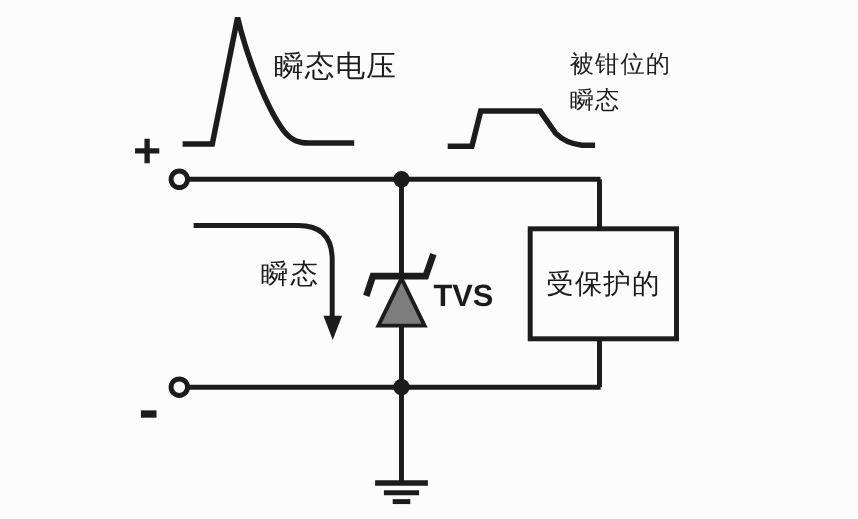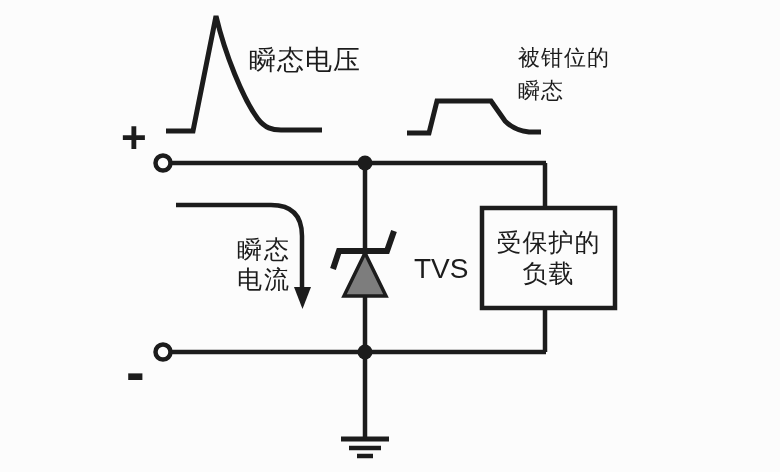--- a/index.html
+++ b/index.html
@@ -27,23 +27,22 @@
     position: absolute;
     color: var(--line, #1c1c1c);
     white-space: nowrap;
     line-height: 1.2;
   }
   .cjk { font-family: "Liberation Serif", "DejaVu Serif", serif; }
   .lbl-transient-voltage { left: 249px; top: 44px; font-size: 27px; letter-spacing: 1px; }
   .lbl-clamped { left: 518px; top: 41px; font-size: 22px; line-height: 33px; letter-spacing: 1px; }
   .lbl-current { left: 237px; top: 235px; font-size: 25px; line-height: 30px; letter-spacing: 2px; }
   .lbl-tvs {
-    left: 394px; top: 252px; font-size: 28px; font-weight: normal;
+    left: 394px; top: 252px; font-size: 28px; font-weight: bold;
     font-family: "Liberation Sans", "DejaVu Sans", sans-serif;
-    margin-left: 20px;
   }
   .lbl-load {
     left: 482px; top: 208px; width: 133px; height: 100px;
     display: flex; flex-direction: column; justify-content: center;
     font-size: 25px; line-height: 31px; letter-spacing: 1px;
     text-align: center;
   }
   .lbl-plus {
     left: 121px; top: 112px; font-size: 44px; font-weight: bold;
     font-family: "Liberation Sans", "DejaVu Sans", sans-serif;
@@ -97,26 +96,24 @@
 
   <div class="lbl cjk lbl-transient-voltage">瞬态电压</div>
 
   <div class="lbl cjk lbl-clamped">
     <div>被钳位的</div>
     <div>瞬态</div>
   </div>
 
   <div class="lbl cjk lbl-current">
     <div>瞬态</div>
-    <div>电流</div>
   </div>
 
   <div class="lbl lbl-tvs">TVS</div>
 
   <div class="lbl cjk lbl-load">
     <div>受保护的</div>
-    <div>负载</div>
   </div>
 
   <div class="lbl lbl-plus">+</div>
 
   <div class="lbl lbl-minus">-</div>
 </div>
 
 </body></html>

